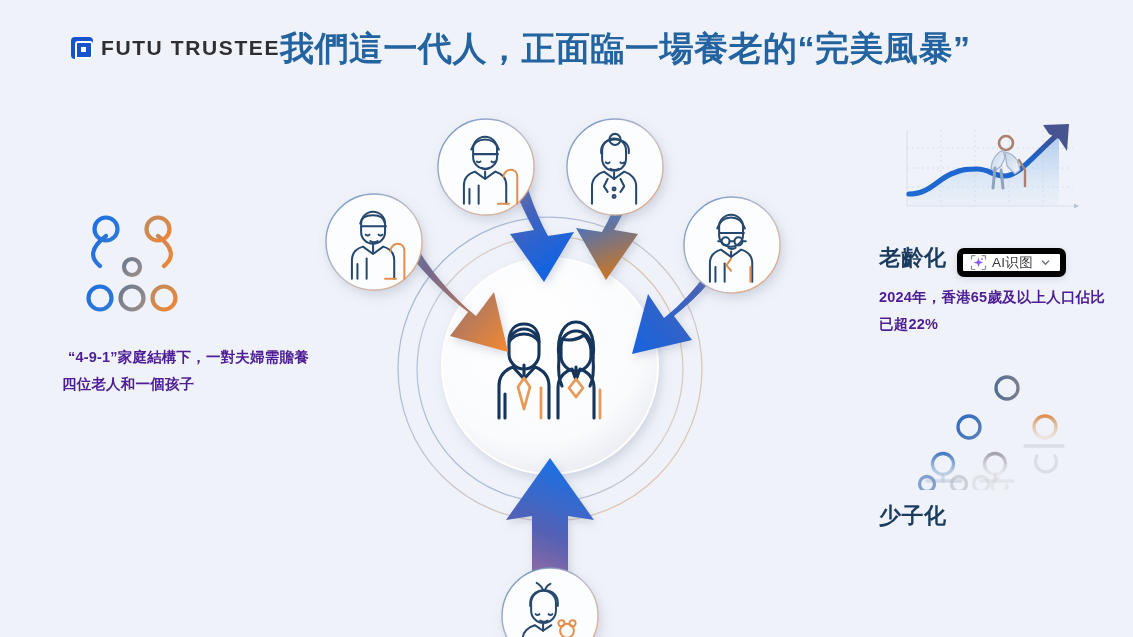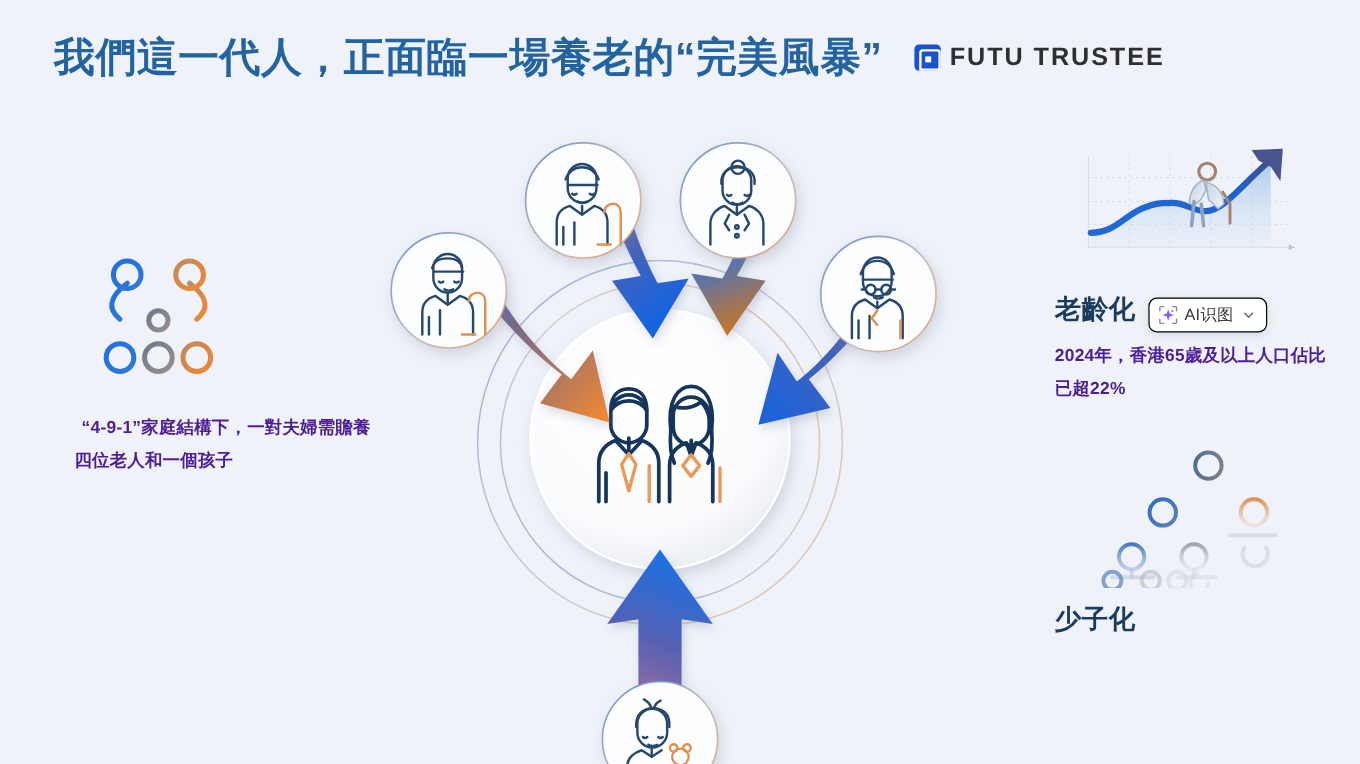--- a/index.html
+++ b/index.html
@@ -137,44 +137,44 @@
   #ai-recognize-button {
     position: absolute;
     left: 957px;
     top: 248px;
     height: 29px;
     display: flex;
     align-items: center;
     gap: 5px;
     padding: 0 9px 0 7px;
     background: #ffffff;
-    border: 1px solid #000000;
+    border: 6px solid #000000;
     border-radius: 7px;
     box-shadow: 0 2px 7px rgba(28,45,80,0.13);
     cursor: pointer;
     z-index: 30;
   }
   #ai-sparkle-icon { width: 17px; height: 17px; flex: 0 0 auto; }
   #ai-recognize-label {
     font-size: 13.5px;
     color: #3a3a40;
     white-space: nowrap;
     letter-spacing: 0.3px;
   }
   #ai-chevron-icon { width: 11px; height: 11px; flex: 0 0 auto; margin-left: 2px; }
 </style>
 </head>
 <body>
 
 <div id="slide-header">
-  <div id="slide-title">我們這一代人，正面臨一場養老的“完美風暴”</div>
   <div id="brand-lockup">
     <div id="brand-mark"></div>
     <div id="brand-name">FUTU TRUSTEE</div>
   </div>
+  <div id="slide-title">我們這一代人，正面臨一場養老的“完美風暴”</div>
 </div>
 
 <div id="left-panel">
 
   <svg id="family-network-icon" viewBox="0 0 104 112">
     <defs>
       <linearGradient id="fnGradA" x1="0" y1="0" x2="1" y2="1">
         <stop offset="0%" stop-color="#1f6fe0"></stop>
           <stop offset="100%" stop-color="#2f7ad6"></stop>
       </linearGradient>

